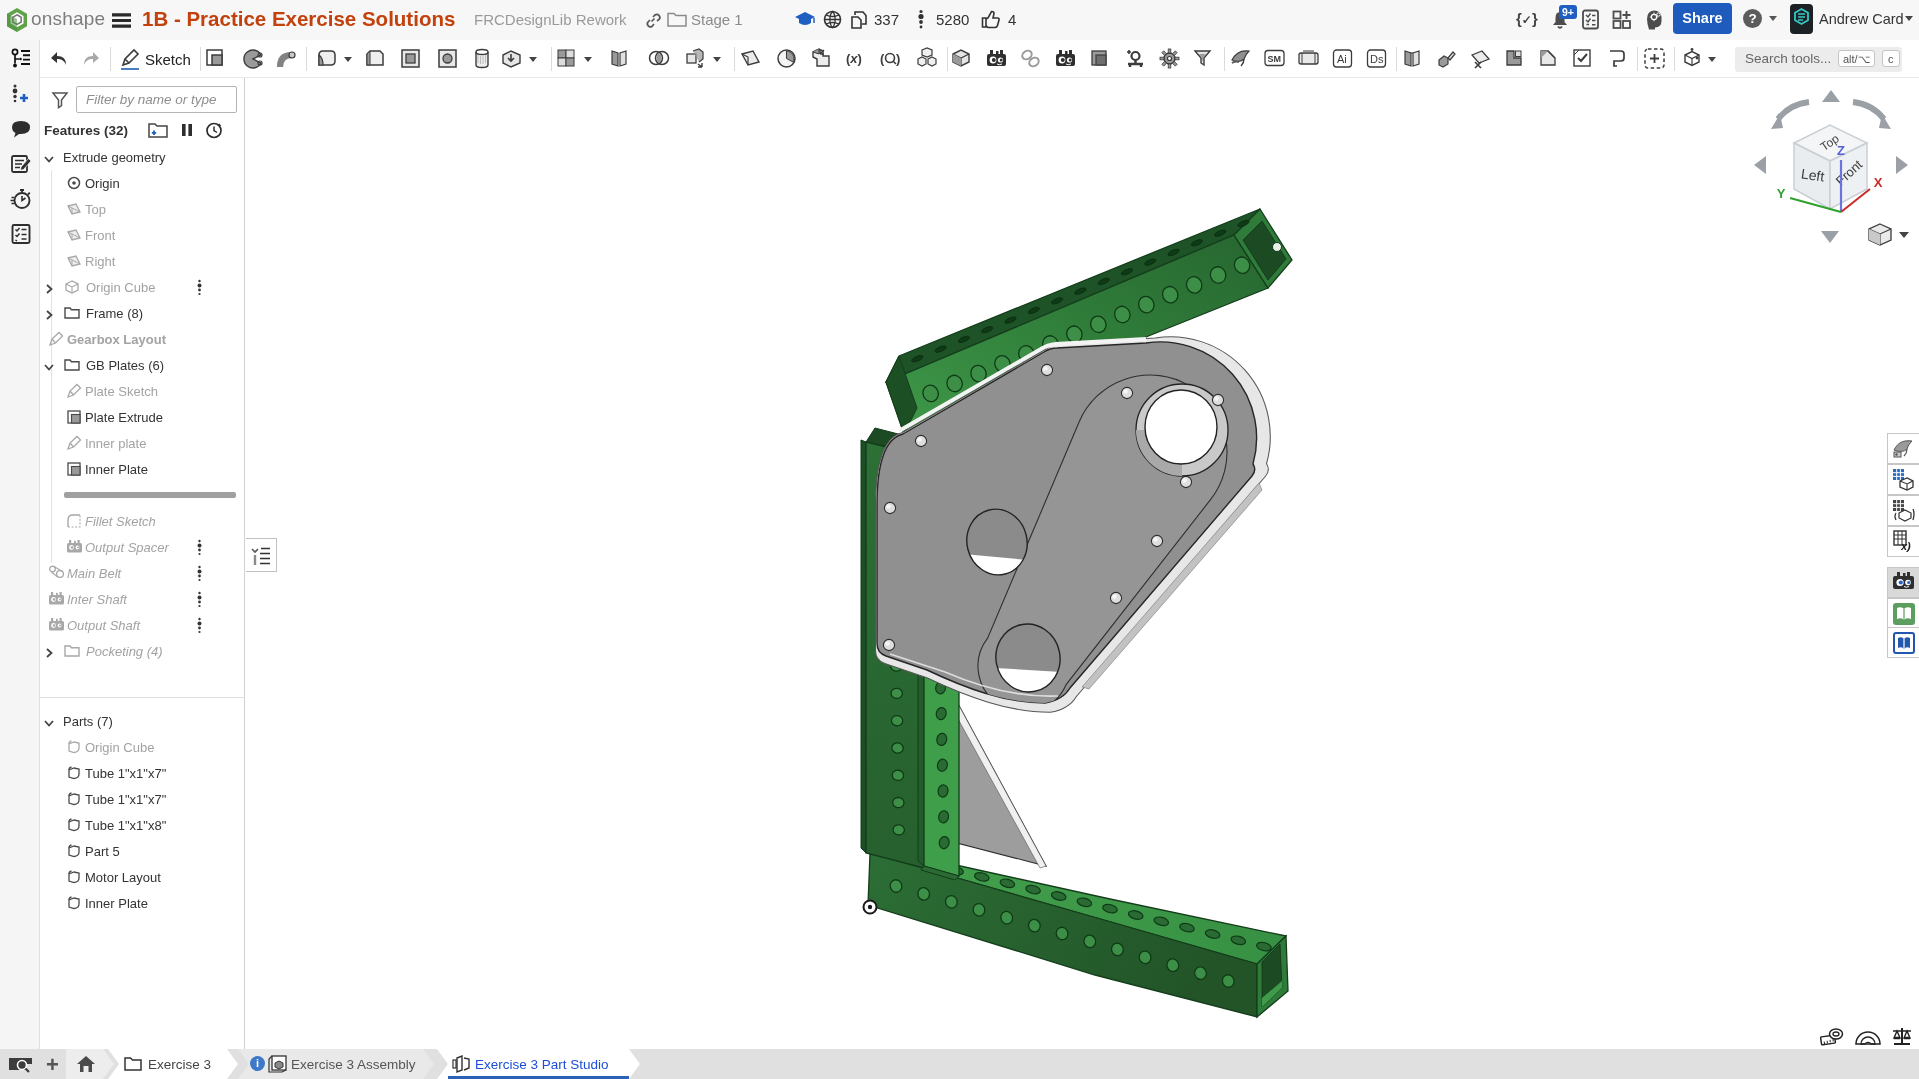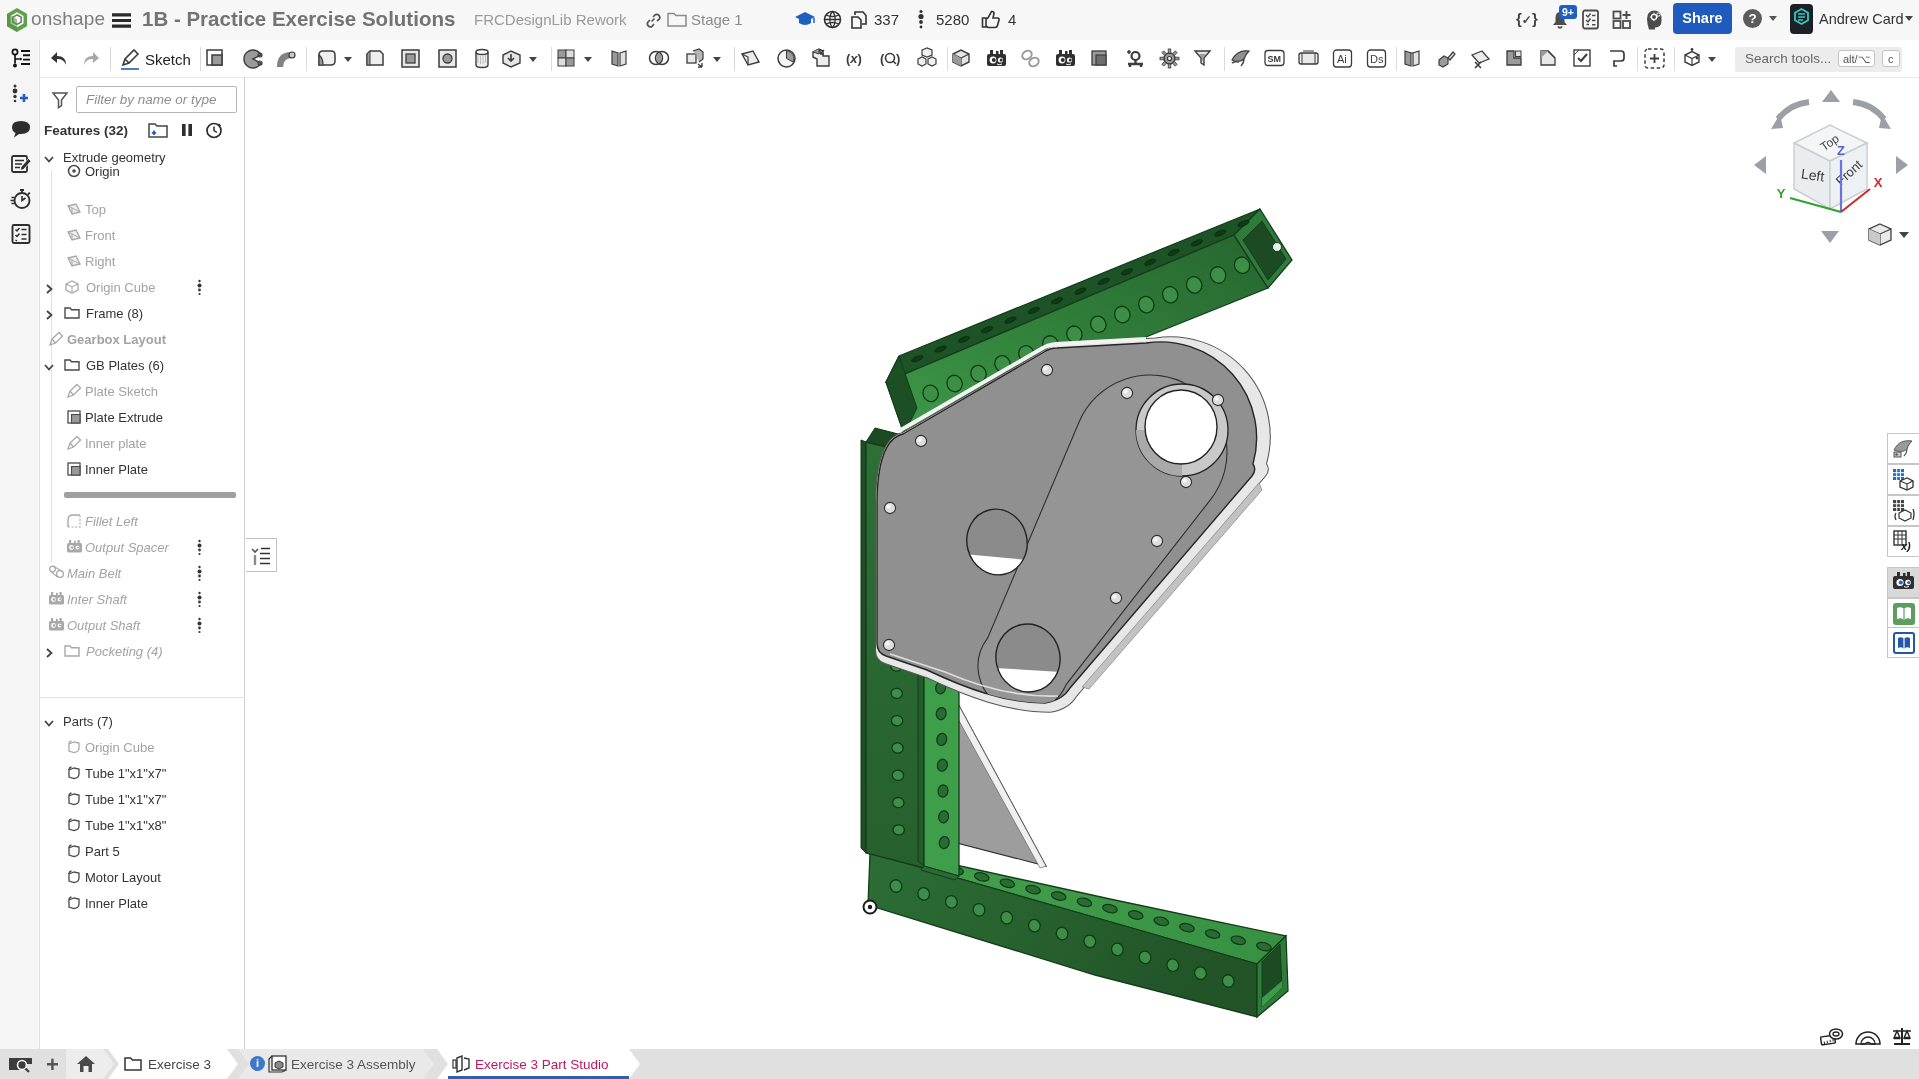--- a/index.html
+++ b/index.html
@@ -24,21 +24,21 @@
     <div class="abs" style="left:5px;top:7px;"><svg width="24" height="26" viewBox="0 0 24 26" style="">
         <path d="M12,1 L22,6.7 L22,19.3 L12,25 L2,19.3 L2,6.7 Z" fill="#5fa348"></path>
         <path d="M12,5.2 L18.5,8.9 L18.5,16.5 L12,20.2 L5.5,16.5 L5.5,8.9 Z" fill="#fff"></path>
         <path d="M12,7.8 L16.2,10.2 L16.2,15 L12,17.4 L7.8,15 L7.8,10.2 Z" fill="none" stroke="#7a7a7a" stroke-width="1.6"></path>
         <path d="M2,6.7 L12,12 L12,25 L2,19.3 Z" fill="#4e9140" fill-opacity="0.55"></path>
       </svg></div>
     <div class="abs" style="left:31px;top:8px;font-size:19px;color:#7d7d7d;font-weight:500;letter-spacing:0.2px;">onshape</div>
     <div class="abs" style="left:112px;top:13px;"><svg width="19" height="15" viewBox="0 0 19 15" style="">
         <path d="M0,1.8 H19 M0,7.5 H19 M0,13.2 H19" stroke="#2a2a2a" stroke-width="3.2"></path>
       </svg></div>
-    <div class="abs" style="left:142px;top:7px;font-size:20.5px;font-weight:bold;color:#737373;">1B - Practice Exercise Solutions</div>
+    <div class="abs" style="left:142px;top:7px;font-size:20.5px;font-weight:bold;color:#c2410c;">1B - Practice Exercise Solutions</div>
     <div class="abs" style="left:474px;top:11px;font-size:15px;color:#9a9a9a;">FRCDesignLib Rework</div>
     <div class="abs" style="left:644px;top:11px;"><svg width="18" height="18" viewBox="0 0 18 18" style="">
         <path d="M7.5,10.5 L10.5,7.5 M6,9 L4,11 A3,3 0 0 0 8.2,15.2 L10,13 M9,6 L11,4 A3,3 0 0 1 15.2,8.2 L13,10" fill="none" stroke="#555" stroke-width="1.7"></path>
       </svg></div>
     <div class="abs" style="left:667px;top:11px;"><svg width="20" height="16" viewBox="0 0 20 16" style="">
         <path d="M1,2.5 L7,2.5 L9,4.5 L19,4.5 L19,15 L1,15 Z" fill="none" stroke="#8b8b8b" stroke-width="1.5"></path>
       </svg></div>
     <div class="abs" style="left:691px;top:11px;font-size:15px;color:#8b8b8b;">Stage 1</div>
     <div class="abs" style="left:794px;top:11px;"><svg width="22" height="18" viewBox="0 0 22 18" style="">
         <path d="M11,1 L21,6 L11,11 L1,6 Z" fill="#1f5fc1"></path>
@@ -388,21 +388,21 @@
         <path d="M13.5,3 L15.5,5" stroke="#2e2e2e" stroke-width="1.7"></path>
       </svg></div>
     <div class="abs" style="left:11px;top:92px;width:1px;height:285px;background:#e2e2e2;"></div>
     <div class="abs" style="left:11px;top:300px;width:1px;height:185px;background:#e2e2e2;"></div>
     <div class="trow" style="top:66px;">
       <div class="abs" style="left:4px;top:8px;"><svg width="10" height="10" viewBox="0 0 10 10" style="">
           <path d="M1,3 L5,7.5 L9,3" fill="none" stroke="#444" stroke-width="1.8"></path>
         </svg></div>
       <div class="txt" style="left:23px;">Extrude geometry</div>
     </div>
-    <div class="trow" style="top:80px;">
+    <div class="trow" style="top:92px;">
       <div class="abs" style="left:26px;top:5px;"><svg width="16" height="16" viewBox="0 0 16 16" style="">
           <circle cx="8" cy="8" r="5.5" fill="none" stroke="#4a4a4a" stroke-width="1.5"></circle>
           <circle cx="8" cy="8" r="1.8" fill="#4a4a4a"></circle>
         </svg></div>
       <div class="txt" style="left:45px;">Origin</div>
     </div>
     <div class="trow" style="top:118px;">
       <div class="abs" style="left:26px;top:5px;"><svg width="16" height="16" viewBox="0 0 16 16" style="">
           <path d="M2,5 L10,3 L14,11 L6,13 Z" fill="#eee" stroke="#a8a8a8" stroke-width="1.3"></path>
           <path d="M2,5 L6,7 L6,13 M6,7 L14,11" fill="none" stroke="#a8a8a8" stroke-width="1"></path>
@@ -487,21 +487,21 @@
           <rect x="2" y="2" width="12" height="12" fill="none" stroke="#4a4a4a" stroke-width="1.3"></rect>
           <rect x="5.5" y="5.5" width="8.5" height="8.5" fill="#9a9a9a" stroke="#4a4a4a" stroke-width="1.1"></rect>
         </svg></div>
       <div class="txt" style="left:45px;">Inner Plate</div>
     </div>
     <div class="trow" style="top:430px;">
       <div class="abs" style="left:26px;top:5px;"><svg width="16" height="16" viewBox="0 0 16 16" style="">
           <path d="M2,14 L2,7 Q2,2 7,2 L14,2" fill="none" stroke="#a8a8a8" stroke-width="1.4"></path>
           <path d="M2,14 L14,14 L14,2" fill="none" stroke="#a8a8a8" stroke-width="1.1" stroke-dasharray="2,1.6"></path>
         </svg></div>
-      <div class="txt ital" style="left:45px;">Fillet Left</div>
+      <div class="txt ital" style="left:45px;">Fillet Sketch</div>
     </div>
     <div class="trow" style="top:456px;">
       <div class="abs" style="left:26px;top:5px;"><svg width="17" height="15" viewBox="0 0 17 15" style="">
           <rect x="1" y="4" width="15" height="9.5" rx="1.5" fill="#a8a8a8"></rect>
           <circle cx="5.5" cy="8.5" r="2.4" fill="#fff"></circle>
           <circle cx="6" cy="8.5" r="1.3" fill="#a8a8a8"></circle>
           <circle cx="11.5" cy="8.5" r="1.9" fill="#fff"></circle>
           <circle cx="12" cy="8.5" r="1" fill="#a8a8a8"></circle>
           <rect x="3" y="1" width="2.2" height="3" fill="#a8a8a8"></rect>
           <rect x="8" y="1.8" width="1.8" height="2.2" fill="#a8a8a8"></rect>
@@ -939,13 +939,13 @@
         <path d="M7,8 L11,6 L15,8 L15,12 L11,14 L7,12 Z" fill="#8a8a8a" stroke="#333" stroke-width="1"></path>
       </svg></div>
     <div class="abs" style="left:291px;top:8px;font-size:13.5px;color:#555;">Exercise 3 Assembly</div>
     <div class="abs" style="left:437px;top:0;width:203px;height:30px;background:#fff;clip-path:polygon(0 0,192px 0,203px 50%,192px 100%,0 100%,11px 50%);"></div>
     <div class="abs" style="left:448px;top:27px;width:181px;height:3px;background:#2b62b5;"></div>
     <div class="abs" style="left:452px;top:6px;"><svg width="19" height="18" viewBox="0 0 19 18" style="">
         <path d="M5,3 L10,1 L10,15 L5,17 Z" fill="none" stroke="#333" stroke-width="1.4"></path>
         <path d="M12,3 L17,4 L17,13 L12,15" fill="none" stroke="#333" stroke-width="1.4"></path>
         <rect x="1" y="5" width="3" height="8" fill="#fff" stroke="#333" stroke-width="1.2"></rect>
       </svg></div>
-    <div class="abs" style="left:475px;top:8px;font-size:13.5px;color:#be185d;">Exercise 3 Part Studio</div>
+    <div class="abs" style="left:475px;top:8px;font-size:13.5px;color:#1d4ed8;">Exercise 3 Part Studio</div>
   </div>
 </body></html>

